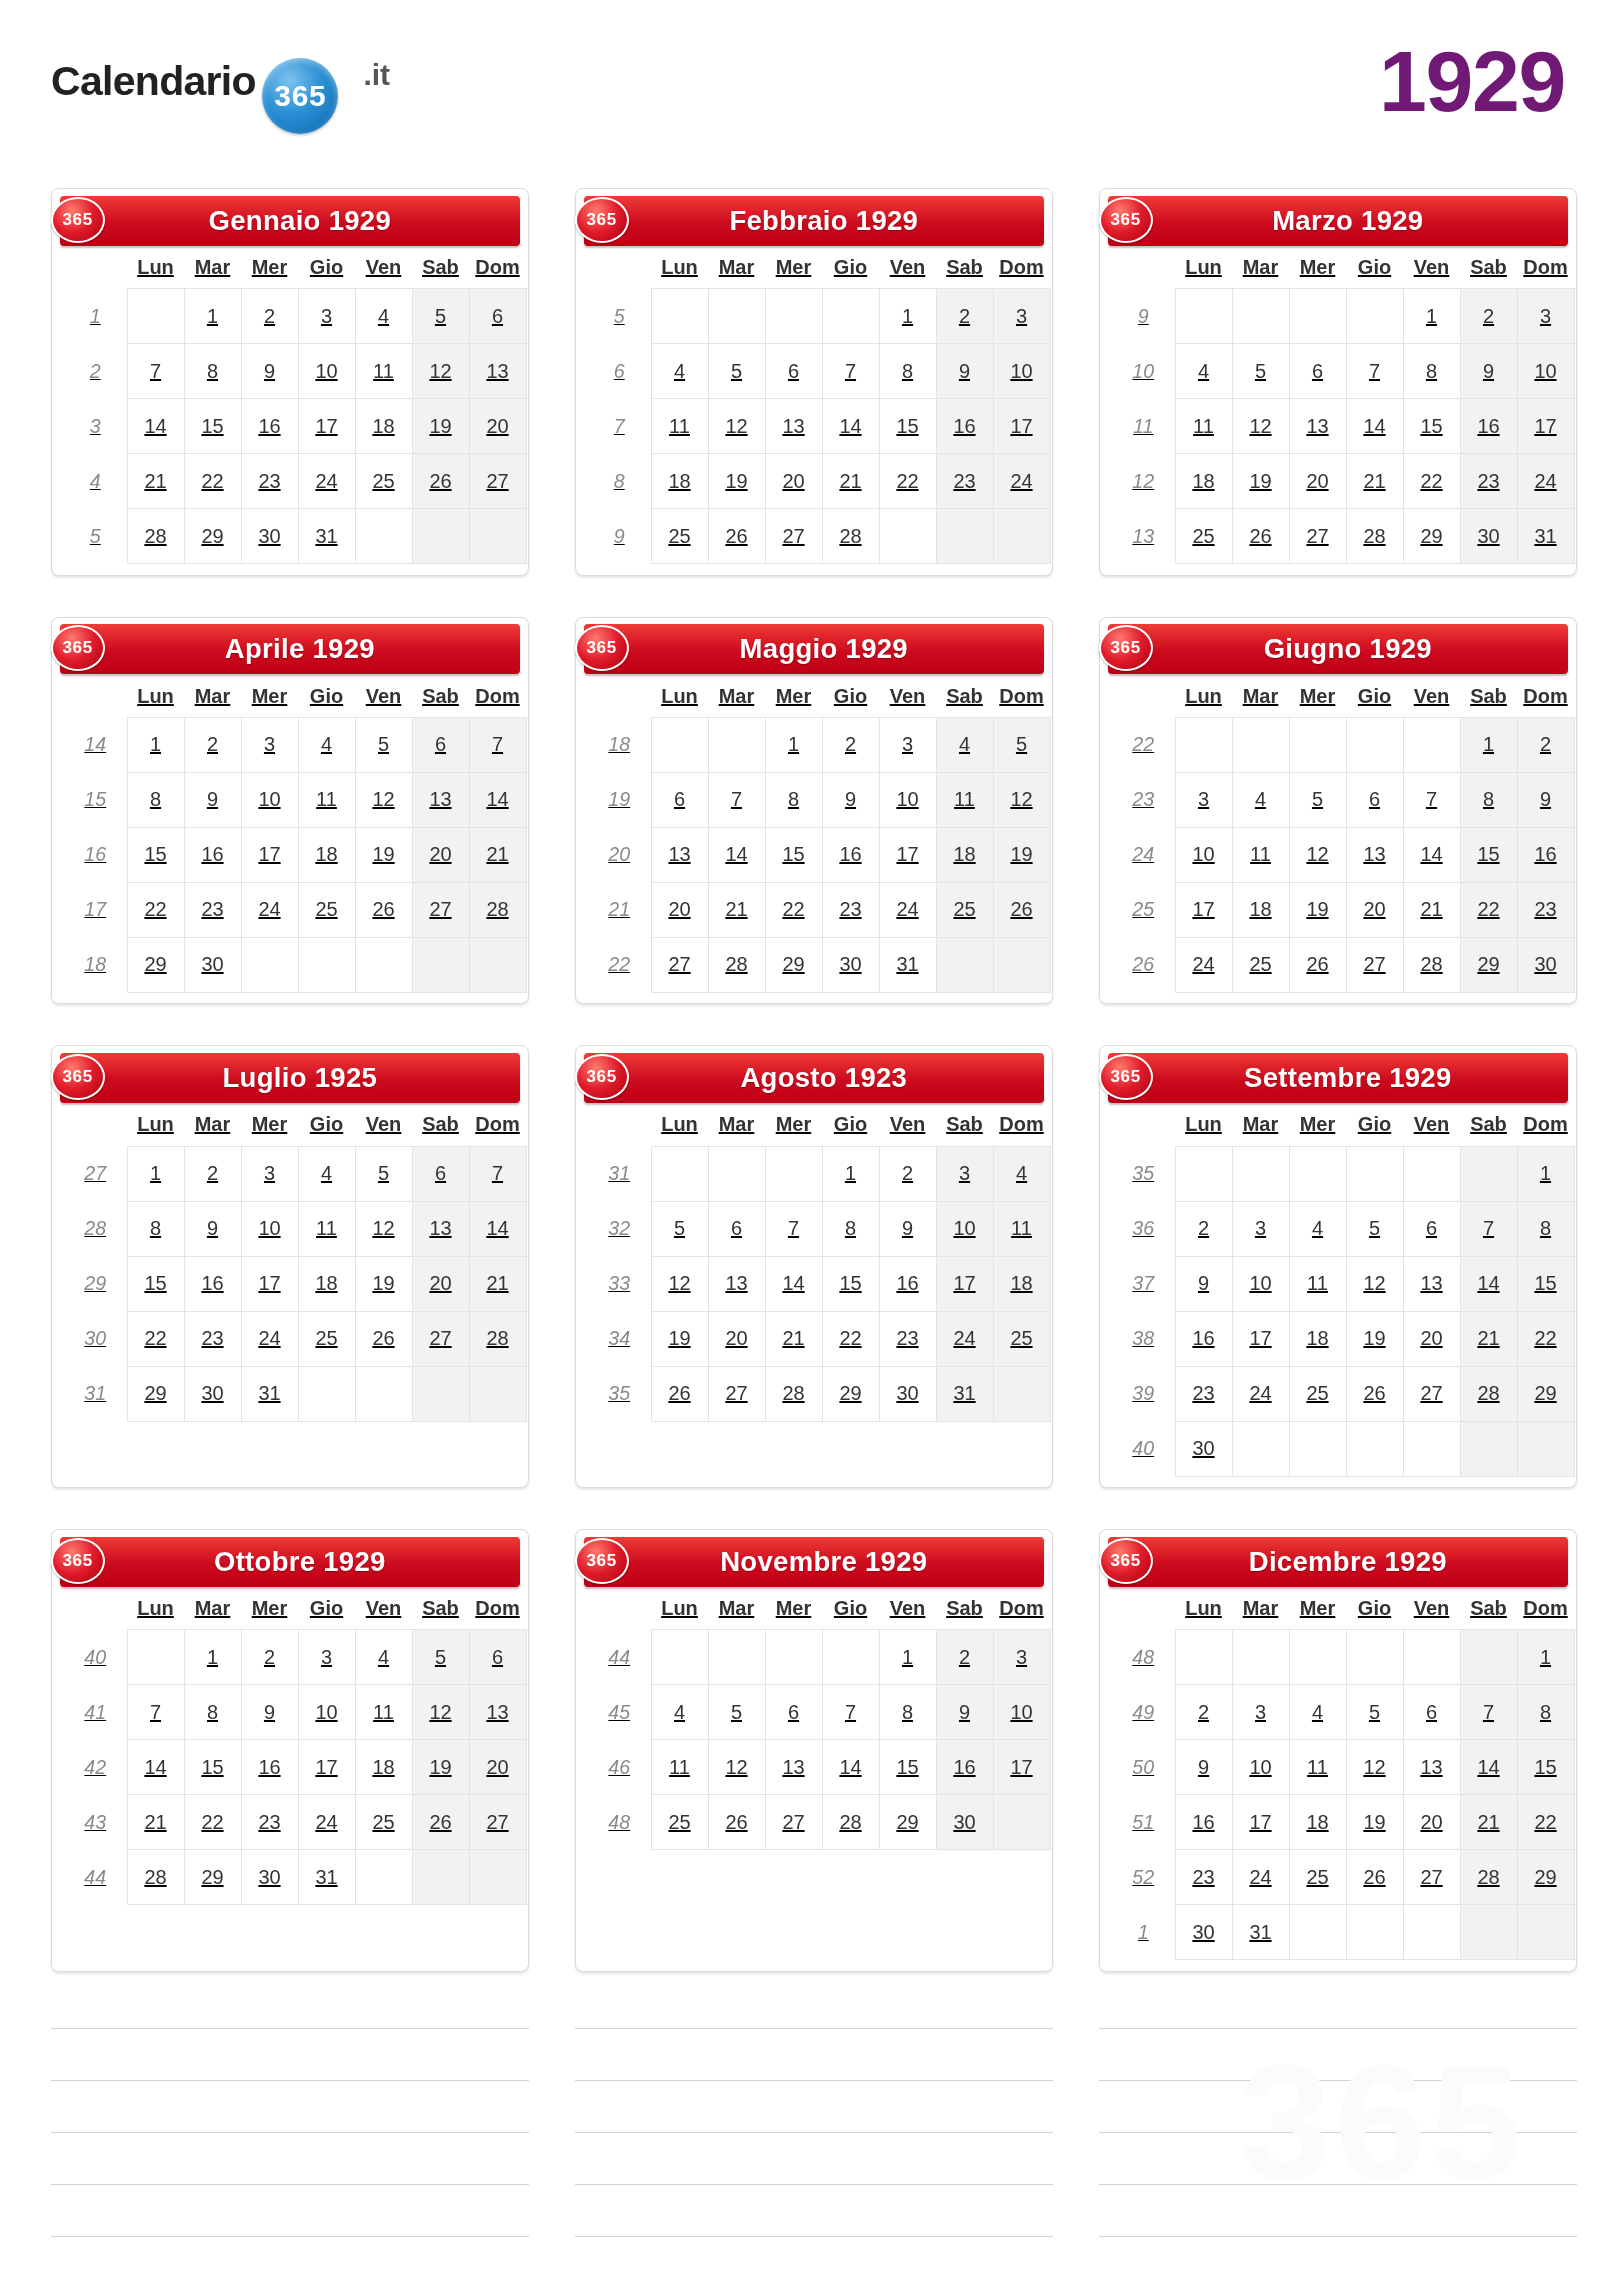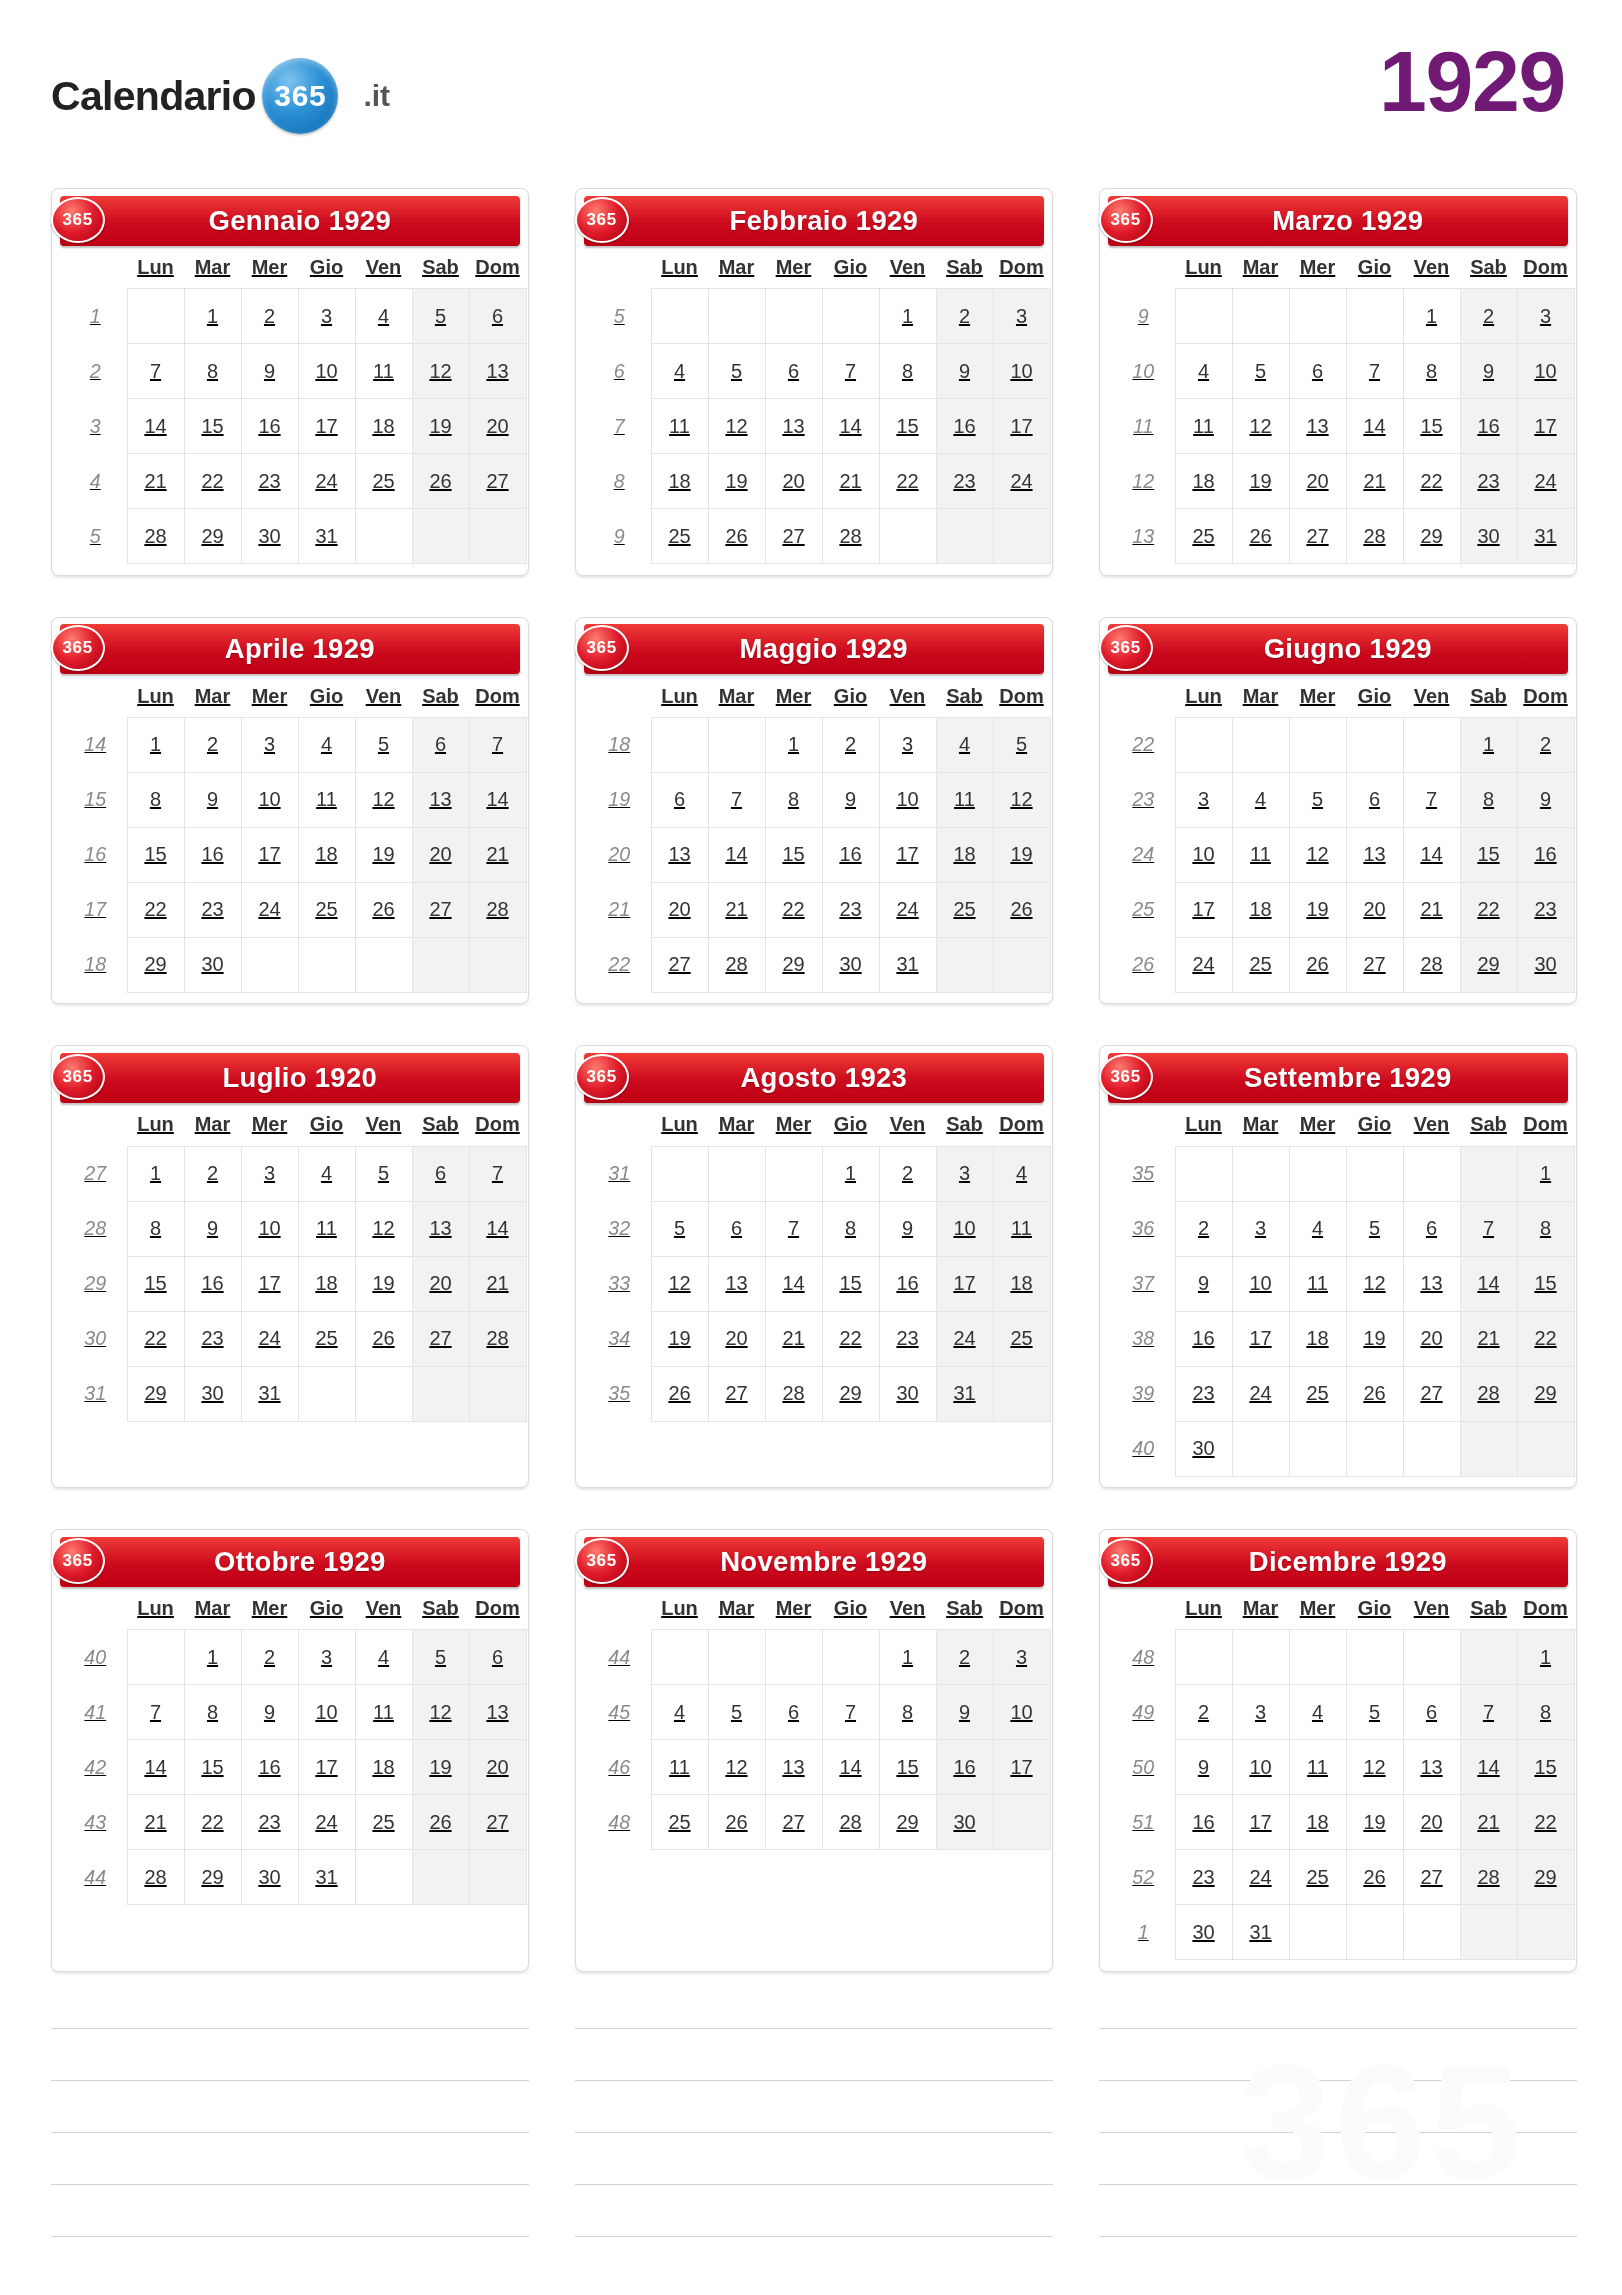--- a/index.html
+++ b/index.html
@@ -17,21 +17,20 @@
   .page-header {
     position: relative;
     height: 151px;
     padding: 0;
   }
   .logo {
     position: absolute;
     left: 51px;
     top: 58px;
     display: flex;
-    align-items: center;
   }
   .logo-word {
     font-size: 41px;
     font-weight: bold;
     color: #222222;
     letter-spacing: -0.7px;
   }
   .logo-badge {
     width: 76px;
     height: 76px;
@@ -636,21 +635,21 @@
             <td class="">28</td>
             <td class="we">29</td>
             <td class="we">30</td>
           </tr>
         </tbody>
       </table>
     </div>
     <div class="month-card">
       <div class="month-title-bar">
         <div class="badge-365">365</div>
-        <div class="month-title">Luglio 1920</div>
+        <div class="month-title">Luglio 1925</div>
       </div>
       <table class="cal">
         <thead>
           <tr>
             <th class="wk"></th>
             <th class="dw">Lun</th>
             <th class="dw">Mar</th>
             <th class="dw">Mer</th>
             <th class="dw">Gio</th>
             <th class="dw">Ven</th>

